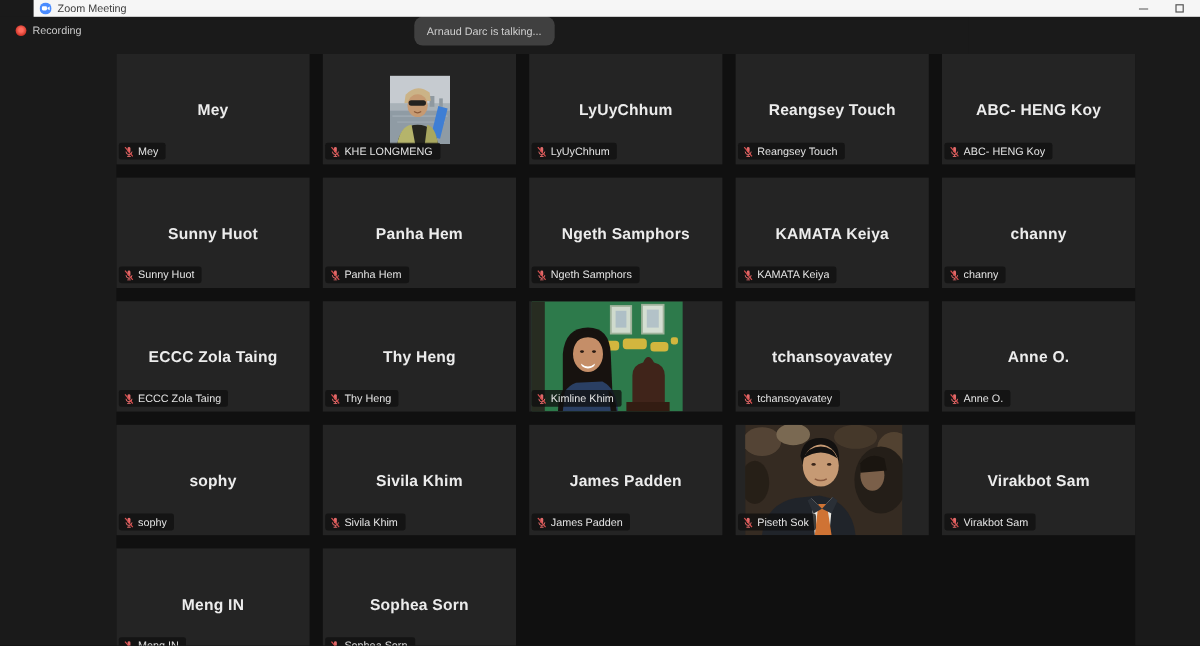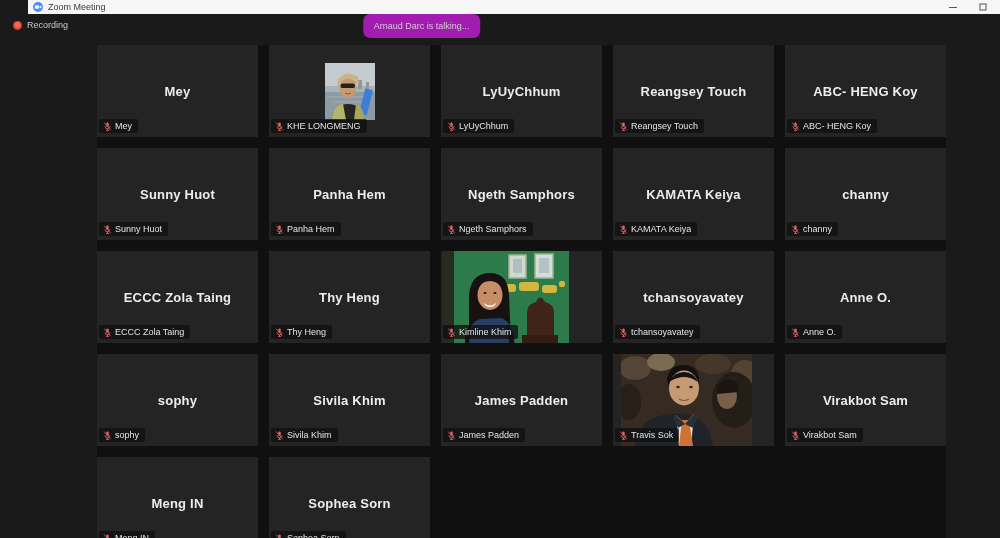--- a/index.html
+++ b/index.html
@@ -15,31 +15,30 @@
   }
   .app-icon{width:10px;height:10px;margin:0 5px;display:block;}
   .title-text{font-size:9px;color:#3c3c3c;line-height:14px;}
   .win-controls{margin-left:auto;display:flex;height:100%;}
   .win-btn{width:30px;height:100%;display:flex;align-items:center;justify-content:center;cursor:default;}
   .win-btn svg{display:block;}
   
   .meeting{
     position:absolute;top:14px;left:0;width:807px;height:524px;
     background:#1a1a1a;
-    padding-left:36px;
   }
   .recording{
     position:absolute;top:6px;left:13px;display:flex;align-items:center;gap:5px;
   }
   .rec-dot{width:9px;height:9px;border-radius:50%;
     background:radial-gradient(circle at 50% 45%, #ff6a5c 25%, #c62e22 75%);}
   .rec-label{font-size:9px;color:#c9c9c9;}
   .toast{
     position:absolute;top:0;left:50%;transform:translateX(-50%);
-    background:#a21caf;color:#cfcfcf;font-size:9px;
+    background:#404040;color:#cfcfcf;font-size:9px;
     padding:7px 11px;border-radius:7px;white-space:nowrap;z-index:20;
   }
   
   .grid{
     position:absolute;left:97px;top:31px;
     display:grid;grid-template-columns:repeat(5,161px);grid-auto-rows:92px;
     gap:11px;background:#101010;
   }
   .tile{position:relative;background:#242424;overflow:hidden;}
   .center-name{
@@ -360,21 +359,21 @@
           <path d="M55 61l9 9 9-10-3 32h-12z" fill="#e8e6e0"></path>
           <path d="M61 66h7l4 26h-14z" fill="#cf7334"></path>
           <path d="M55 61l9 9-7 4-5-11z" fill="#2a2f36"></path>
           <path d="M73 60l-9 10 8 4 5-11z" fill="#2a2f36"></path>
         </svg>
       </div>
       <div class="name-tag">
         <svg class="mic" width="9" height="9">
             <use href="#micmuted"></use>
           </svg>
-        <span class="tag-text">Travis Sok</span>
+        <span class="tag-text">Piseth Sok</span>
       </div>
     </div>
 
     <div class="tile">
       <div class="center-name">Virakbot Sam</div>
       <div class="name-tag">
         <svg class="mic" width="9" height="9">
             <use href="#micmuted"></use>
           </svg>
         <span class="tag-text">Virakbot Sam</span>

